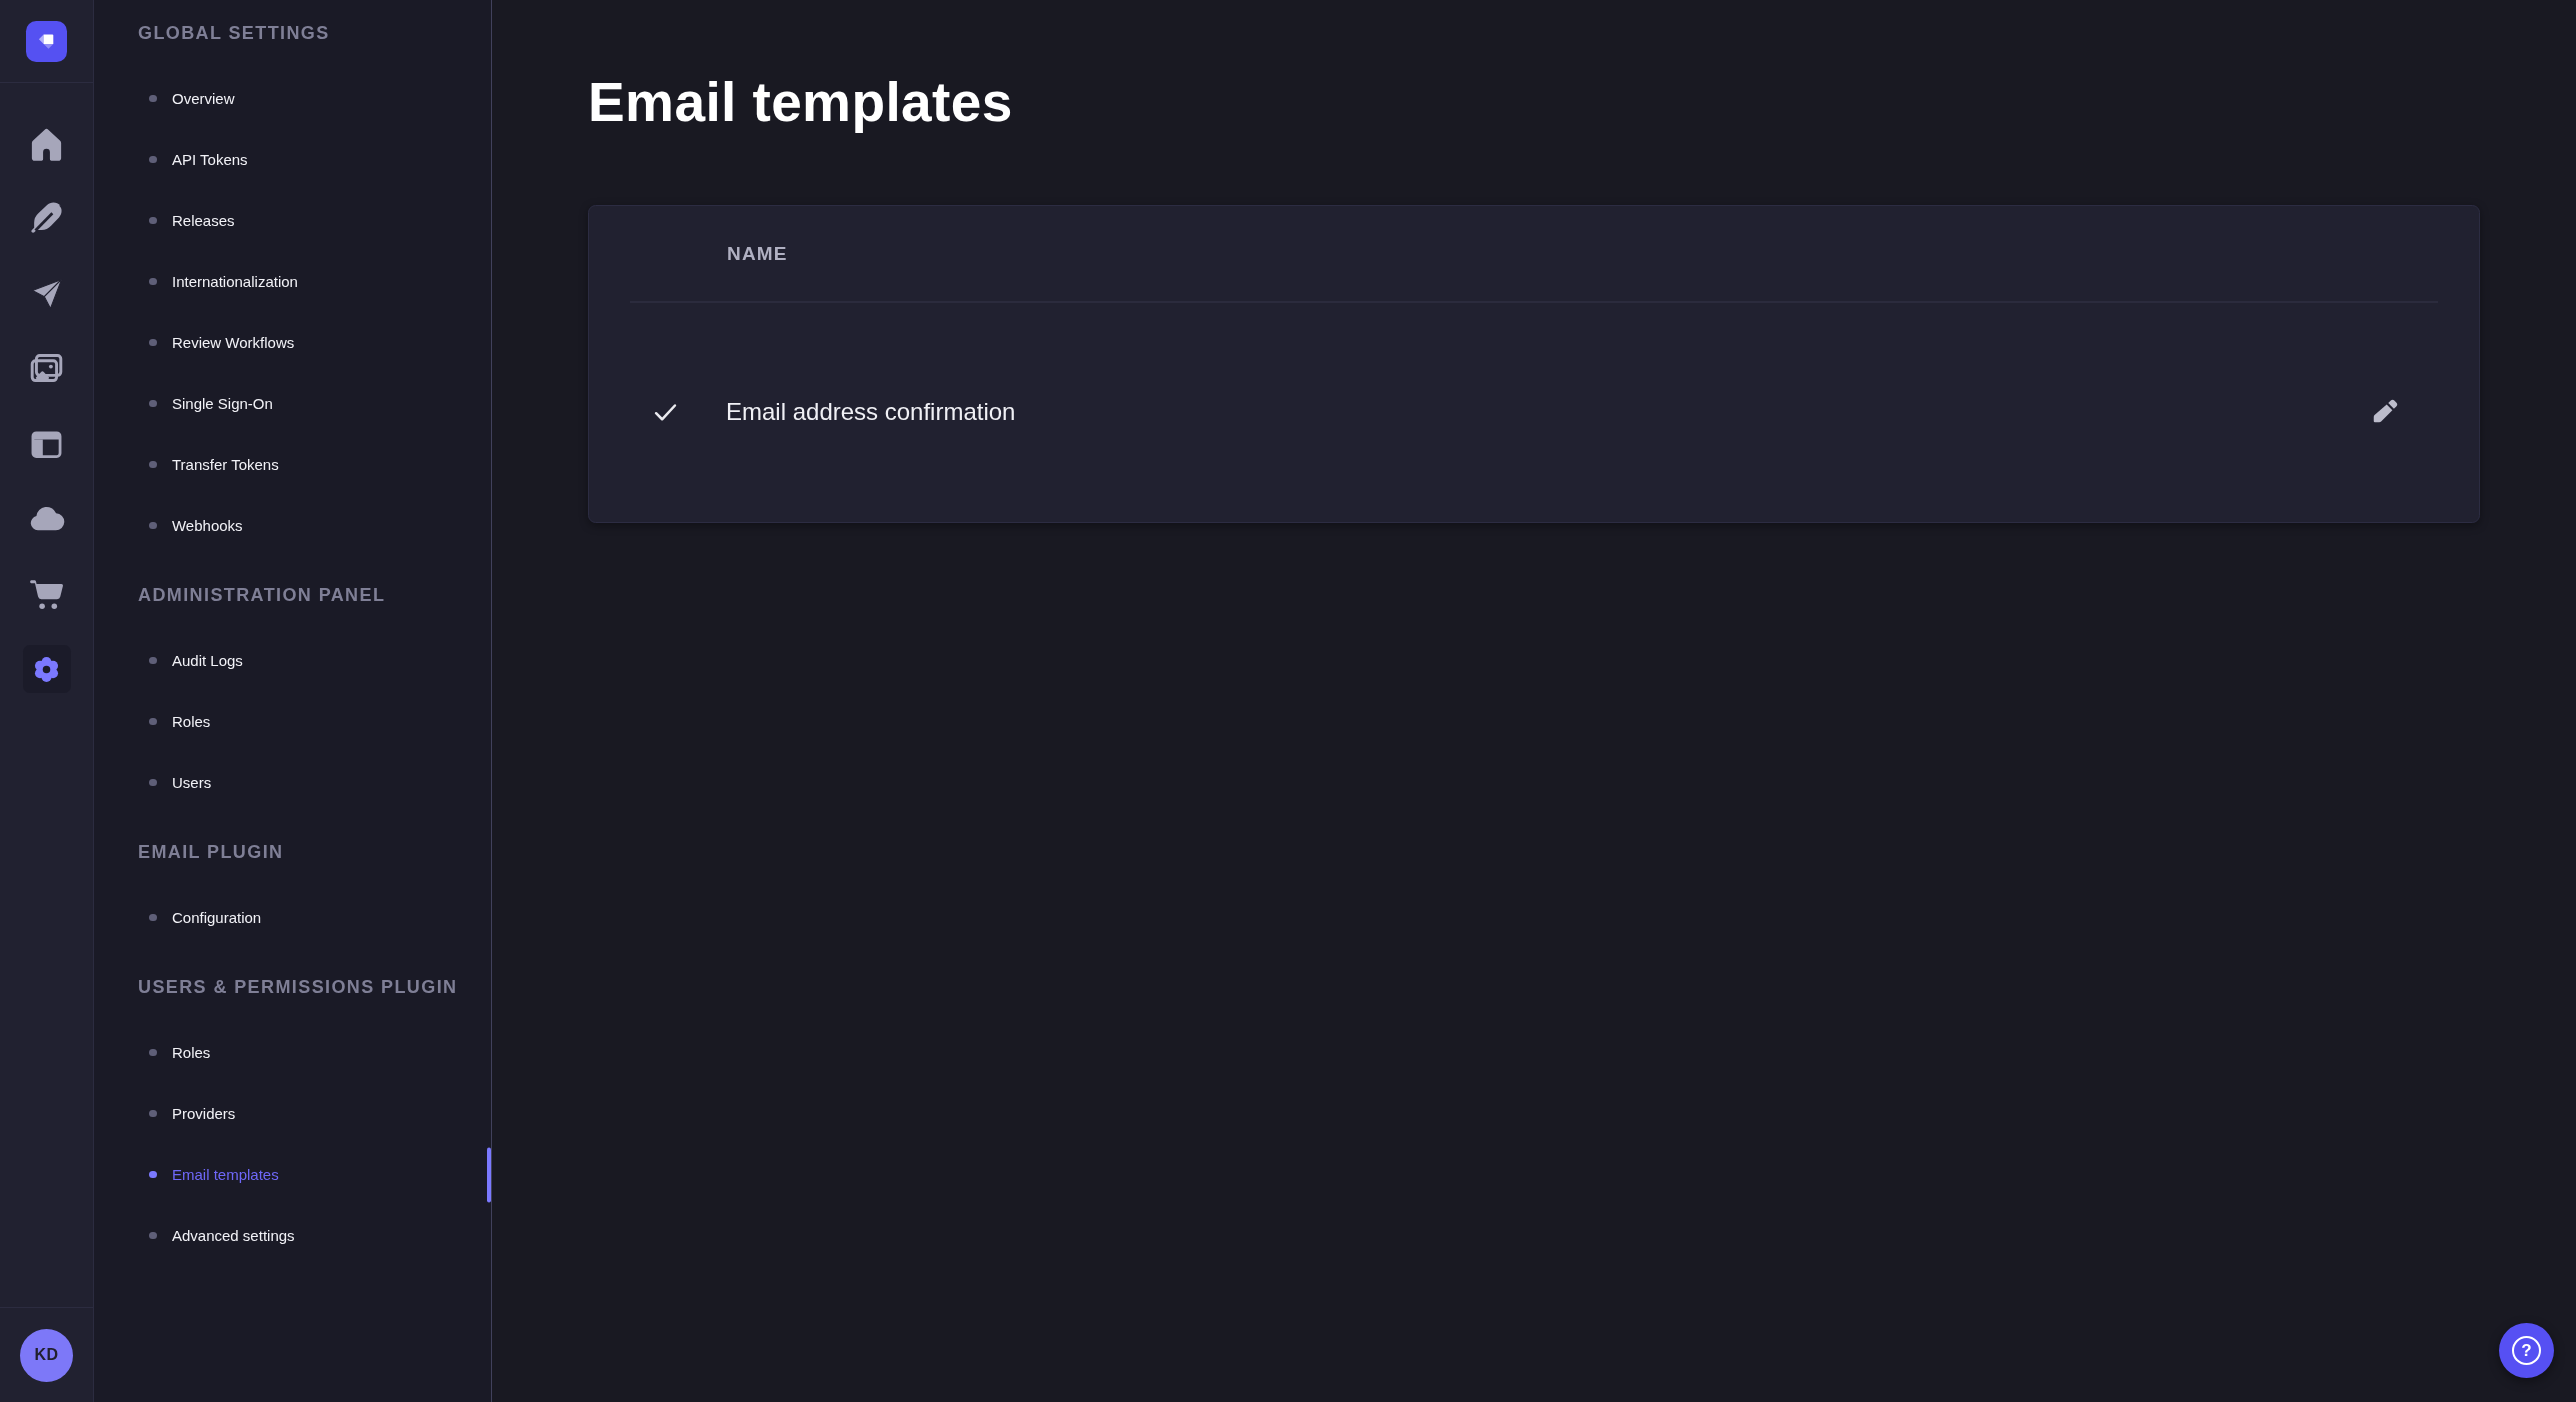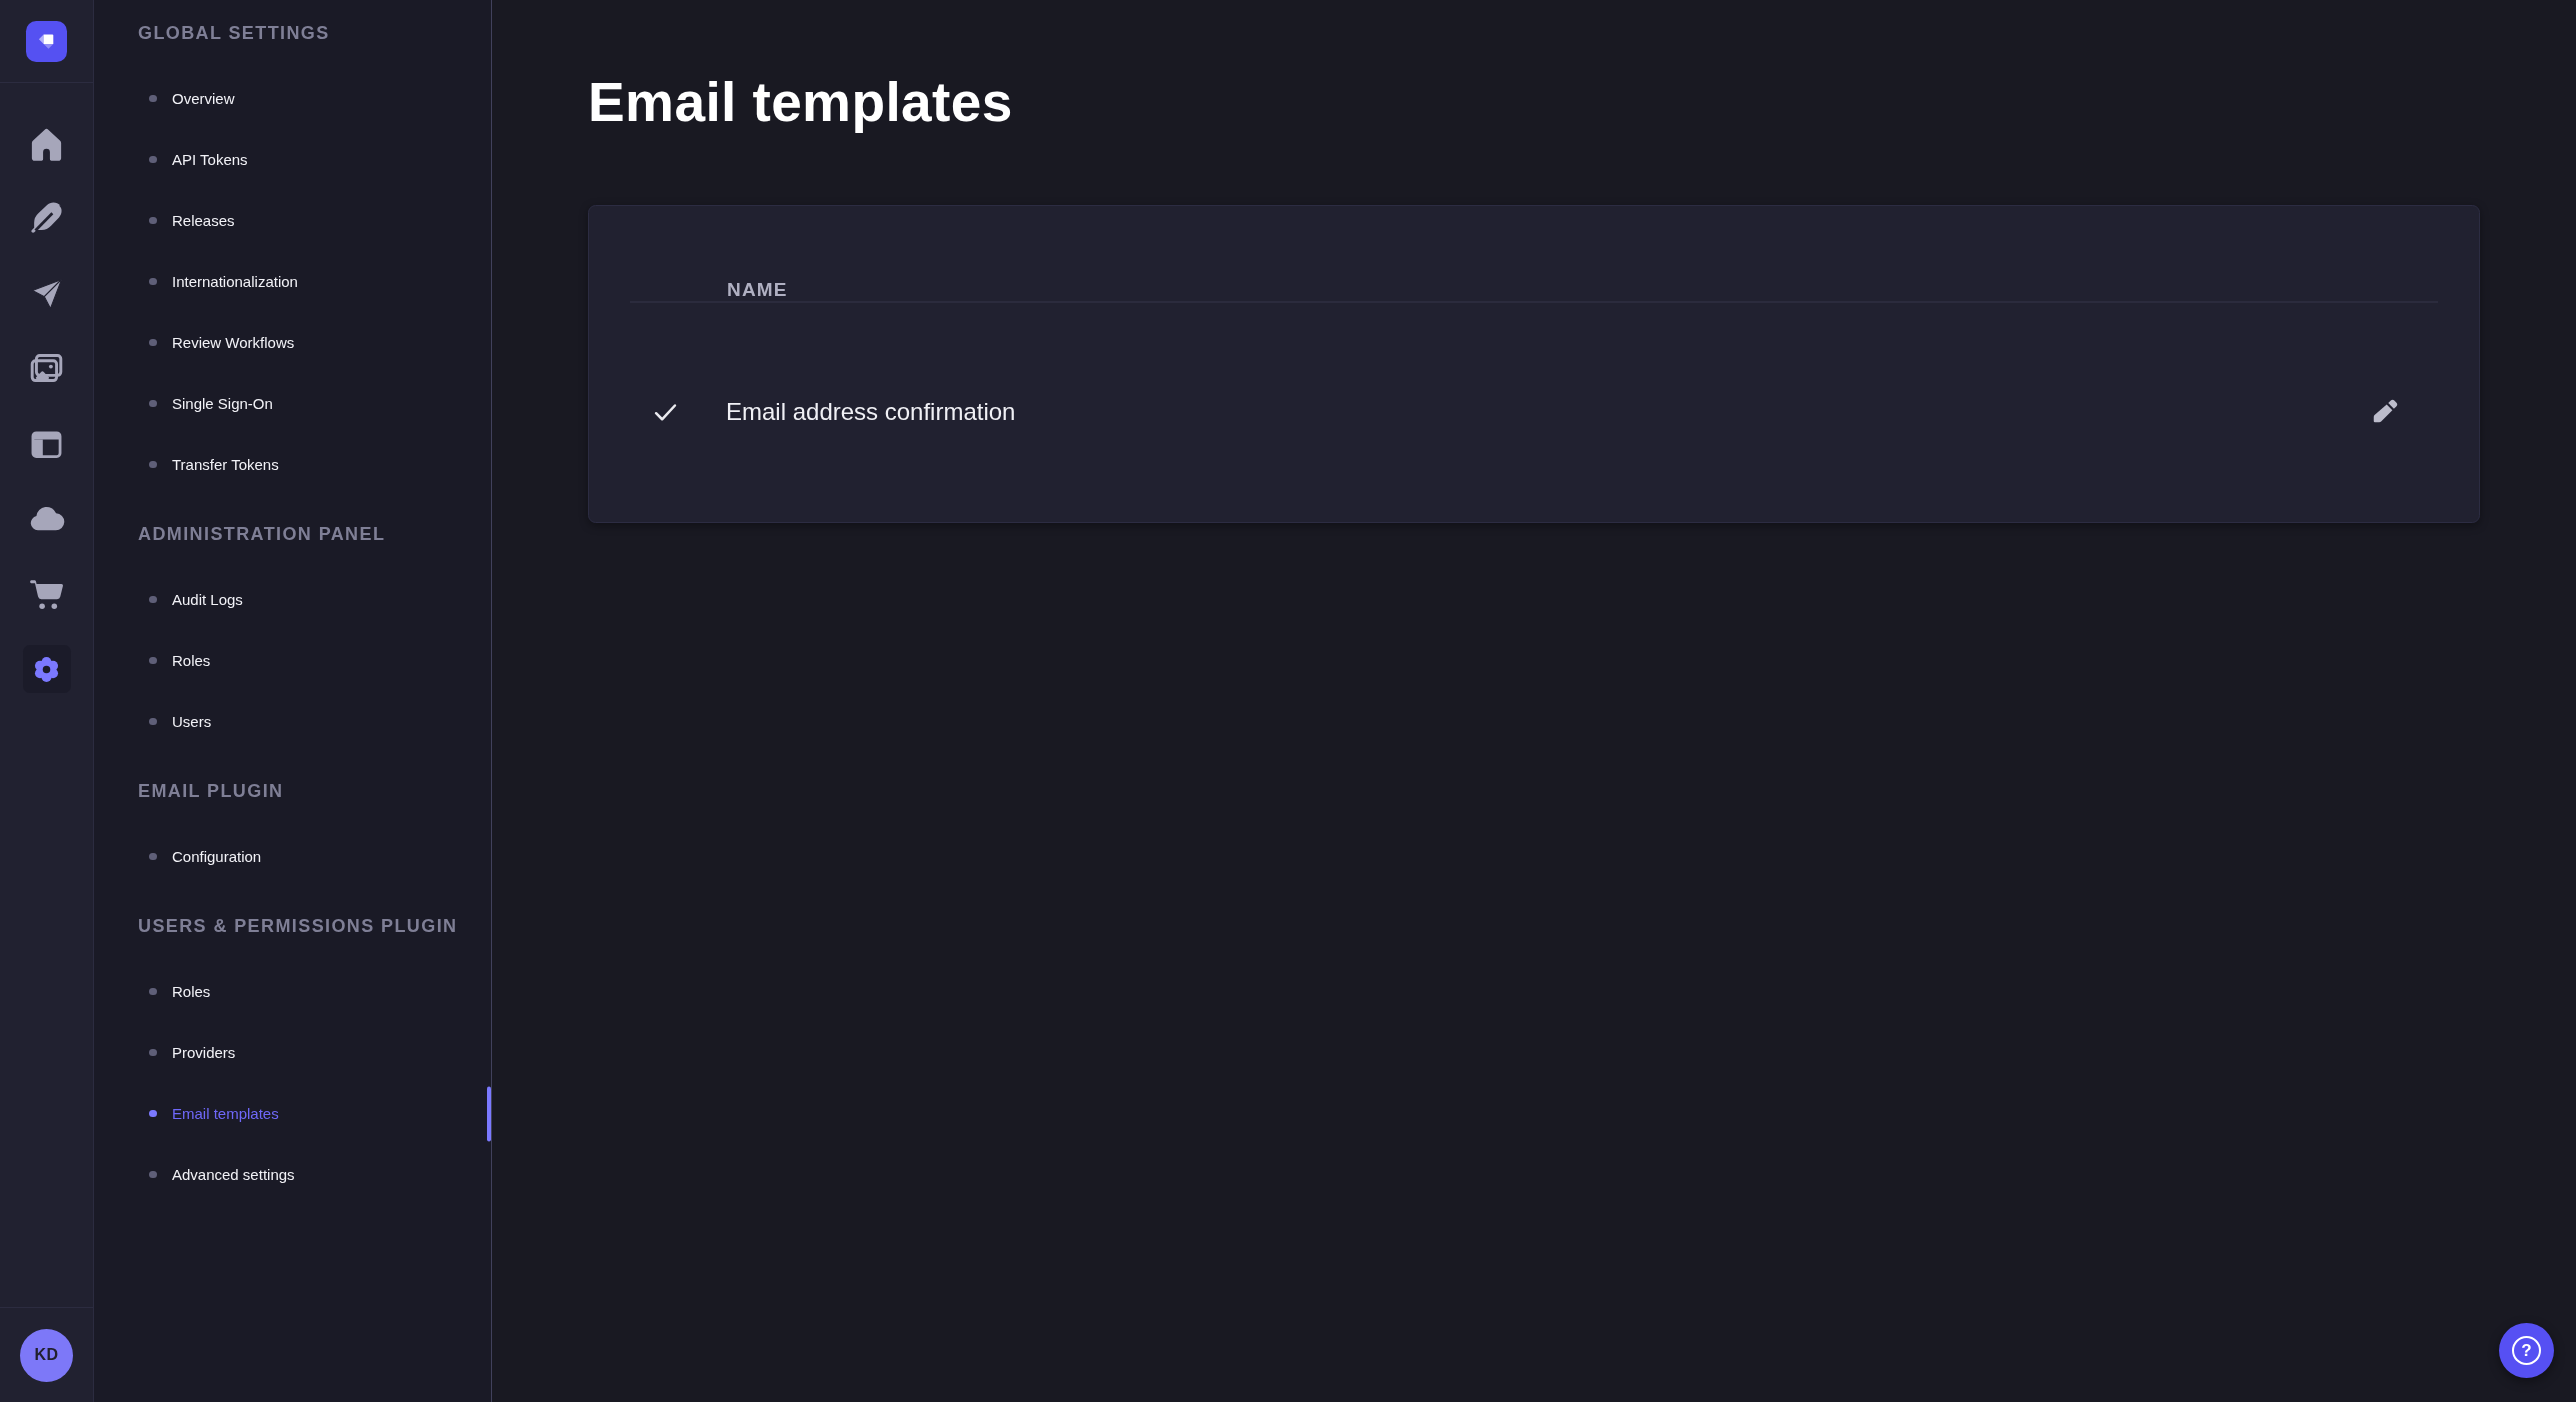--- a/index.html
+++ b/index.html
@@ -98,21 +98,21 @@
   .card {
     margin-top: 75px;
     width: 1892px; height: 318px;
     background: #212130;
     border: 0.9px solid #2c2c42;
     border-radius: 7.7px;
     box-shadow: 0 2.6px 8.5px rgba(0,0,0,0.35);
     display: flex; flex-direction: column;
   }
   .tbl-header {
-    height: 95px; display: flex; align-items: flex-end;
+    height: 95px; display: flex; align-items: center;
     padding-left: 138px;
   }
   .tbl-header .col-name {
     font-size: 19px; font-weight: 700; letter-spacing: 1.2px;
     color: #b0b0c2; text-transform: uppercase;
   }
   .divider { height: 0.9px; background: #2b2b3d; margin: 0 41px; }
   .row {
     height: 112px; display: flex; align-items: center;
     padding-left: 62px; padding-right: 74px; cursor: pointer;
@@ -246,20 +246,24 @@
         <span class="dot"></span>
         <span class="nav-label">Review Workflows</span>
       </li>
       <li class="nav-item">
         <span class="dot"></span>
         <span class="nav-label">Single Sign-On</span>
       </li>
       <li class="nav-item">
         <span class="dot"></span>
         <span class="nav-label">Transfer Tokens</span>
+      </li>
+      <li class="nav-item">
+        <span class="dot"></span>
+        <span class="nav-label">Webhooks</span>
       </li>
     </ul>
   </section>
 
   <section>
     <div class="section-title">ADMINISTRATION PANEL</div>
     <ul>
       <li class="nav-item">
         <span class="dot"></span>
         <span class="nav-label">Audit Logs</span>

